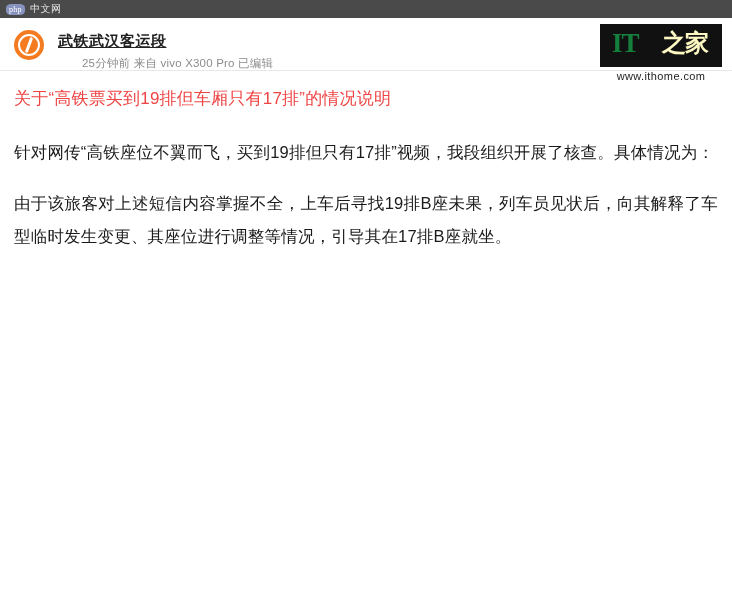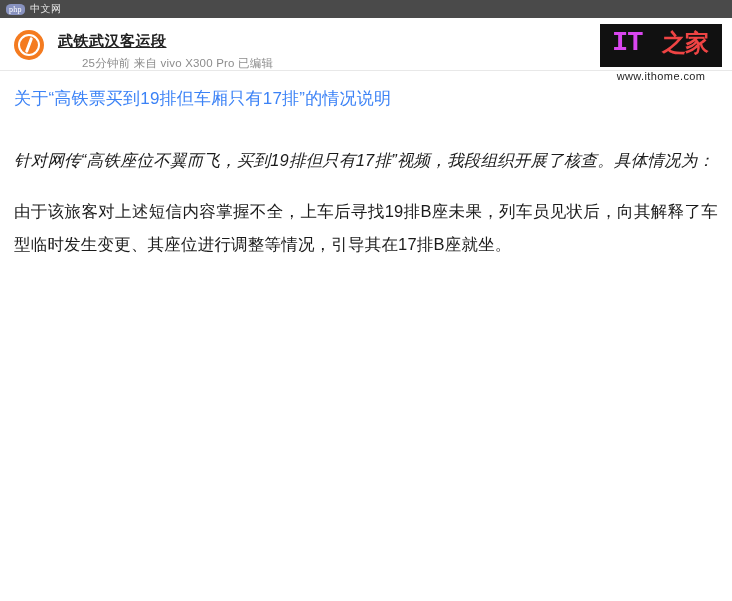--- a/index.html
+++ b/index.html
@@ -123,31 +123,31 @@
     width: 122px;
     height: 43px;
     background: #111111;
     position: relative;
     box-sizing: border-box;
   }
   .ithome-it {
     position: absolute;
     left: 12px;
     top: 4px;
-    color: #d946ef;
+    color: #15803d;
     font-size: 27px;
     font-weight: bold;
-    font-family: Liberation Mono, monospace;
+    font-family: Liberation Serif, serif;
     letter-spacing: -1px;
   }
   .ithome-cn {
     position: absolute;
     left: 62px;
     top: 3px;
-    color: #ef4444;
+    color: #fef9c3;
     font-size: 24px;
     font-weight: bold;
     letter-spacing: -1px;
   }
   .ithome-url {
     margin-top: 3px;
     color: #222222;
     font-size: 11px;
     font-family: "Liberation Sans", sans-serif;
     letter-spacing: 0.4px;
@@ -167,37 +167,36 @@
   .article {
     position: absolute;
     top: 70px;
     left: 0;
     width: 732px;
     padding: 14px 14px 0 14px;
     box-sizing: border-box;
   }
   .article-title {
     font-size: 17px;
-    color: #3b82f6;
+    color: #ef4444;
     line-height: 30px;
     margin: 0 0 8px 0;
     letter-spacing: 0.2px;
     font-weight: normal;
   }
   .para {
     font-size: 16.5px;
     color: #1a1a1a;
     line-height: 33px;
     margin: 18px 0 0 0;
     text-align: justify;
     letter-spacing: 0.2px;
   }
   .para.first-body {
-    margin-top: 30px;
-    font-style: italic;
+    margin-top: 22px;
   }
 </style>
 </head>
 <body>
 
 <div class="page">
 
   <div class="topbar">
     <span class="php-logo">php</span>
     <span class="topbar-text">中文网</span>

